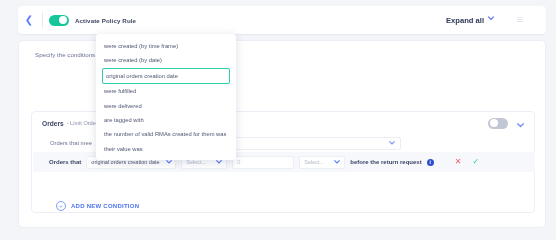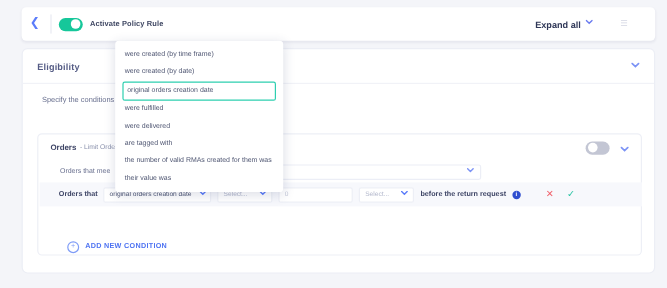--- a/index.html
+++ b/index.html
@@ -331,28 +331,20 @@
   <div class="expand-all">
     <span>Expand all</span>
     <svg width="6" height="5" viewBox="0 0 10 7">
       <path d="M1 1 L5 5 L9 1" fill="none" stroke="#6b7cf0" stroke-width="2" stroke-linecap="round"></path>
     </svg>
   </div>
   <div class="menu-dots">☰</div>
 </div>
 
 <div class="card">
-  <div class="card-head">
-    <div class="card-title">Eligibility</div>
-    <div class="chev">
-      <svg width="7" height="5" viewBox="0 0 10 7">
-        <path d="M1 1 L5 5 L9 1" fill="none" stroke="#7c93f5" stroke-width="2" stroke-linecap="round"></path>
-      </svg>
-    </div>
-  </div>
 
   <div class="specify">Specify the conditions u</div>
 
   <div class="orders-panel">
     <div class="orders-head">
       <span class="orders-title">Orders</span>
       <span class="orders-sub">- Limit Orde</span>
       <div class="orders-head-right">
         <div class="toggle off">
           <div class="knob"></div>

